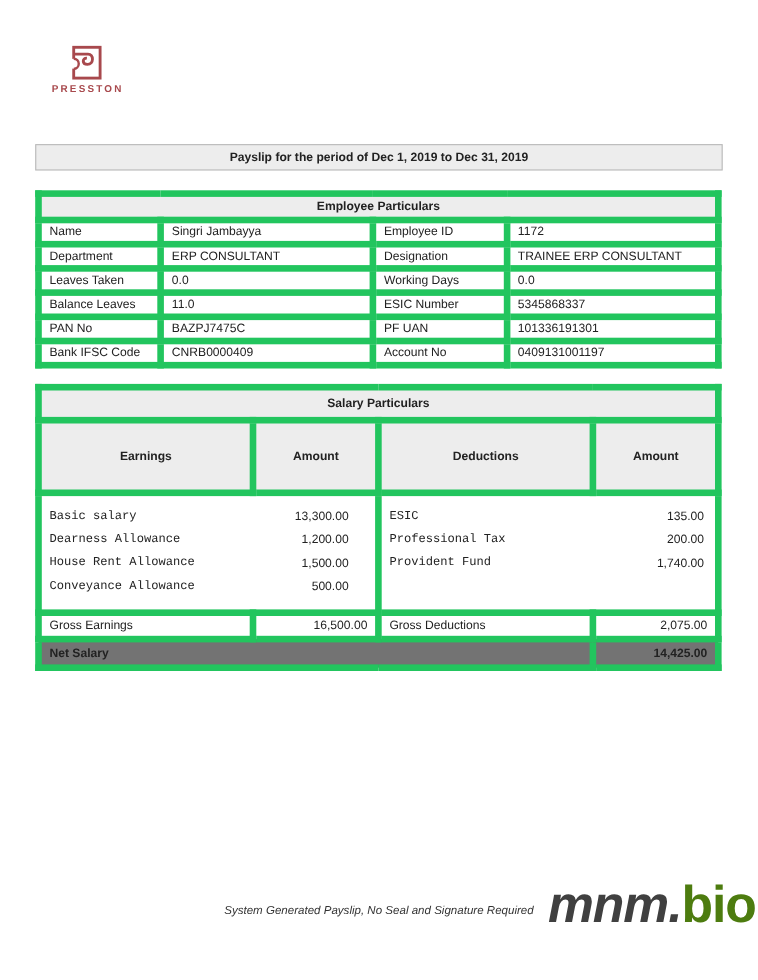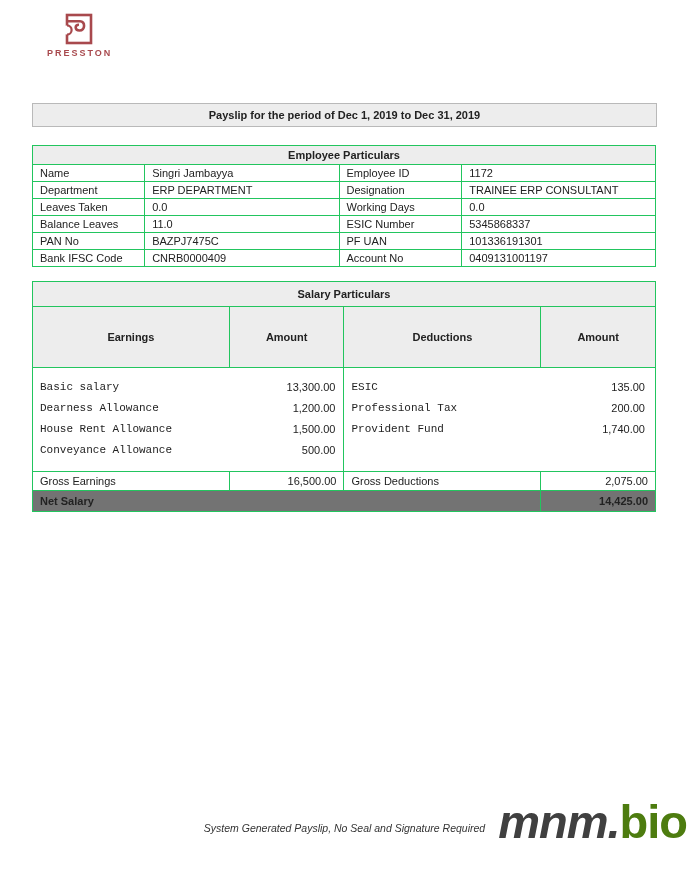--- a/index.html
+++ b/index.html
@@ -5,53 +5,53 @@
   html,body{margin:0;padding:0;background:#fff;}
   .page{
     position:relative;
     width:689px;height:891px;
     background:#fff;
     font-family:"Liberation Sans","DejaVu Sans",sans-serif;
     font-size:11px;color:#222;
     overflow:hidden;
   }
   
-  .header{position:relative;height:103px;}
+  .header{position:relative;height:103px;margin-top:28px;}
   .logo{position:absolute;left:47px;top:13px;width:58px;text-align:center;}
   .logo svg{display:block;margin:0 auto;}
   .logo-text{
     margin-top:2px;font-size:9px;font-weight:bold;letter-spacing:2px;
     color:#a8494d;white-space:nowrap;
   }
   .company-info{
     position:absolute;top:41px;right:6px;left:180px;
     text-align:right;line-height:13.5px;color:#222;
   }
   .company-name{font-weight:bold;}
   
   .period-bar{
     margin:0 32px;height:22px;line-height:22px;
     background:#ededed;border:1px solid #b9b9b9;
     text-align:center;font-weight:bold;
   }
   
   table{border-collapse:collapse;width:624px;margin:0 32px;table-layout:fixed;}
-  td{border:1px solid #22c55e;padding:2px 7px;vertical-align:middle;}
+  td{border:6px solid #22c55e;padding:2px 7px;vertical-align:middle;}
   .section-title{
     background:#ededed;text-align:center;font-weight:bold;
     height:18px;padding:3px 7px;
   }
   .emp-table{margin-top:18px;}
   .emp-table td{height:12px;}
   .sal-table{margin-top:14px;}
   .col-head{background:#ededed;font-weight:bold;text-align:center;height:18px;padding:21px 7px;}
   .body-cell{vertical-align:top;padding:9px 0 10px;}
   .line{display:flex;justify-content:space-between;line-height:21px;}
   .line .nm{padding-left:7px;font-family:Liberation Mono, monospace;}
-  .earn .line .amt{padding-right:8px;margin-left:18px;}
+  .earn .line .amt{padding-right:24px;margin-left:18px;}
   .ded .line .amt{padding-right:10px;}
   .amt-right{text-align:right;}
   .gross-row td{height:14px;margin-top:28px;}
   .net-row td{background:#737373;font-weight:bold;height:16px;}
   
   .disclaimer{
     position:absolute;left:0;right:0;top:822px;
     text-align:center;font-style:italic;font-size:10.5px;color:#333;
   }
   .watermark{
@@ -95,21 +95,21 @@
           <td class="section-title" colspan="4">Employee Particulars</td>
         </tr>
     <tr>
       <td>Name</td>
       <td>Singri Jambayya</td>
       <td>Employee ID</td>
       <td>1172</td>
     </tr>
     <tr>
       <td>Department</td>
-      <td>ERP DEPARTMENT</td>
+      <td>ERP CONSULTANT</td>
       <td>Designation</td>
       <td>TRAINEE ERP CONSULTANT</td>
     </tr>
     <tr>
       <td>Leaves Taken</td>
       <td>0.0</td>
       <td>Working Days</td>
       <td>0.0</td>
     </tr>
     <tr>

